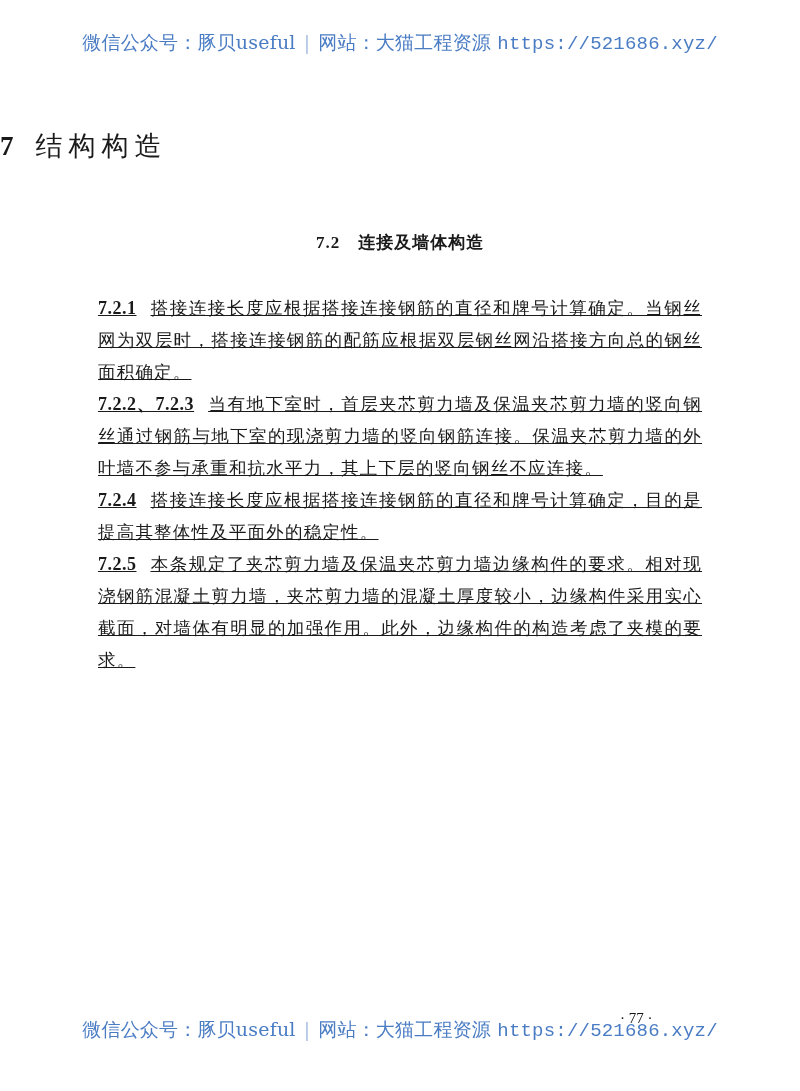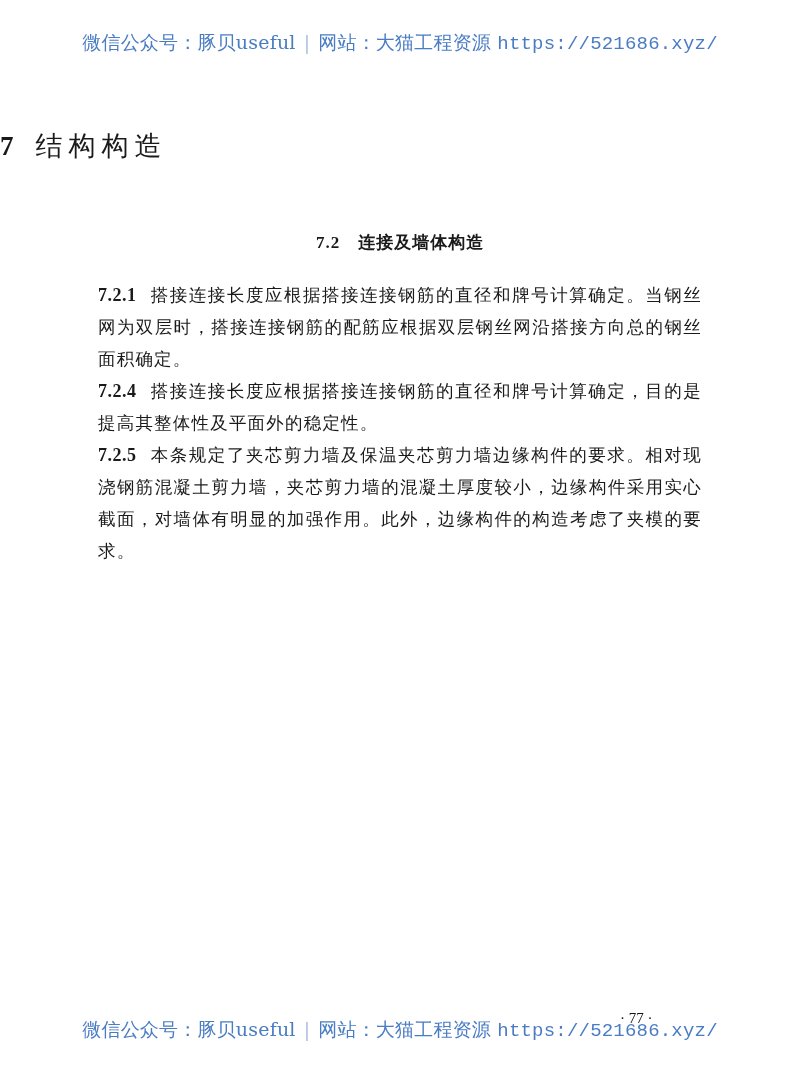--- a/index.html
+++ b/index.html
@@ -22,23 +22,23 @@
     position: absolute; top: 128px; left: 0; width: 800px; text-align: left;
     font-size: 27px; letter-spacing: 6px; font-family: "DejaVu Sans", sans-serif;
   }
   .chapter-title .num { font-family: "Liberation Serif", serif; font-weight: bold; margin-right: 22px; letter-spacing: 0; }
   .section-title {
     position: absolute; top: 231px; left: 0; width: 800px; text-align: center;
     font-size: 17px; font-weight: bold; font-family: "DejaVu Sans", sans-serif; letter-spacing: 1px;
   }
   .section-title .num { font-family: "Liberation Serif", serif; margin-right: 18px; }
   .body {
-    position: absolute; top: 279px; left: 98px; width: 604px;
+    position: absolute; top: 292px; left: 98px; width: 604px;
     font-size: 17.5px; line-height: 32px; text-align: justify;
-    font-family: "DejaVu Sans", sans-serif; letter-spacing: 1.2px;
+    font-family: "DejaVu Sans", sans-serif; letter-spacing: 1.2px; text-decoration: underline;
   }
   .clause { margin: 0; }
   .clause .cnum {
     font-family: "Liberation Serif", serif; font-weight: bold; font-size: 18px;
     margin-right: 14px; letter-spacing: 0.5px;
   }
   .page-num {
     position: absolute; top: 1010px; left: 620px; font-size: 15px;
     font-family: "Liberation Serif", serif; color: #111; text-align: right;
   }
@@ -54,20 +54,21 @@
 <div class="chapter-title">
   <span class="num">7</span><span>结构构造</span>
 </div>
 
 <div class="section-title">
   <span class="num">7.2</span><span>连接及墙体构造</span>
 </div>
 
 <div class="body">
   <p class="clause"><span class="cnum">7.2.1</span><span>搭接连接长度应根据搭接连接钢筋的直径和牌号计算确定。当钢丝网为双层时，搭接连接钢筋的配筋应根据双层钢丝网沿搭接方向总的钢丝面积确定。</span></p>
+  <p class="clause"><span class="cnum">7.2.2、7.2.3</span><span>当有地下室时，首层夹芯剪力墙及保温夹芯剪力墙的竖向钢丝通过钢筋与地下室的现浇剪力墙的竖向钢筋连接。保温夹芯剪力墙的外叶墙不参与承重和抗水平力，其上下层的竖向钢丝不应连接。</span></p>
   <p class="clause"><span class="cnum">7.2.4</span><span>搭接连接长度应根据搭接连接钢筋的直径和牌号计算确定，目的是提高其整体性及平面外的稳定性。</span></p>
   <p class="clause"><span class="cnum">7.2.5</span><span>本条规定了夹芯剪力墙及保温夹芯剪力墙边缘构件的要求。相对现浇钢筋混凝土剪力墙，夹芯剪力墙的混凝土厚度较小，边缘构件采用实心截面，对墙体有明显的加强作用。此外，边缘构件的构造考虑了夹模的要求。</span></p>
 </div>
 
 <div class="page-num">· 77 ·</div>
 
 <div class="watermark" id="wm-bottom">
   <span>微信公众号：豚贝useful</span><span class="sep">|</span><span>网站：大猫工程资源</span>
   <span class="url">https://521686.xyz/</span>
 </div>

